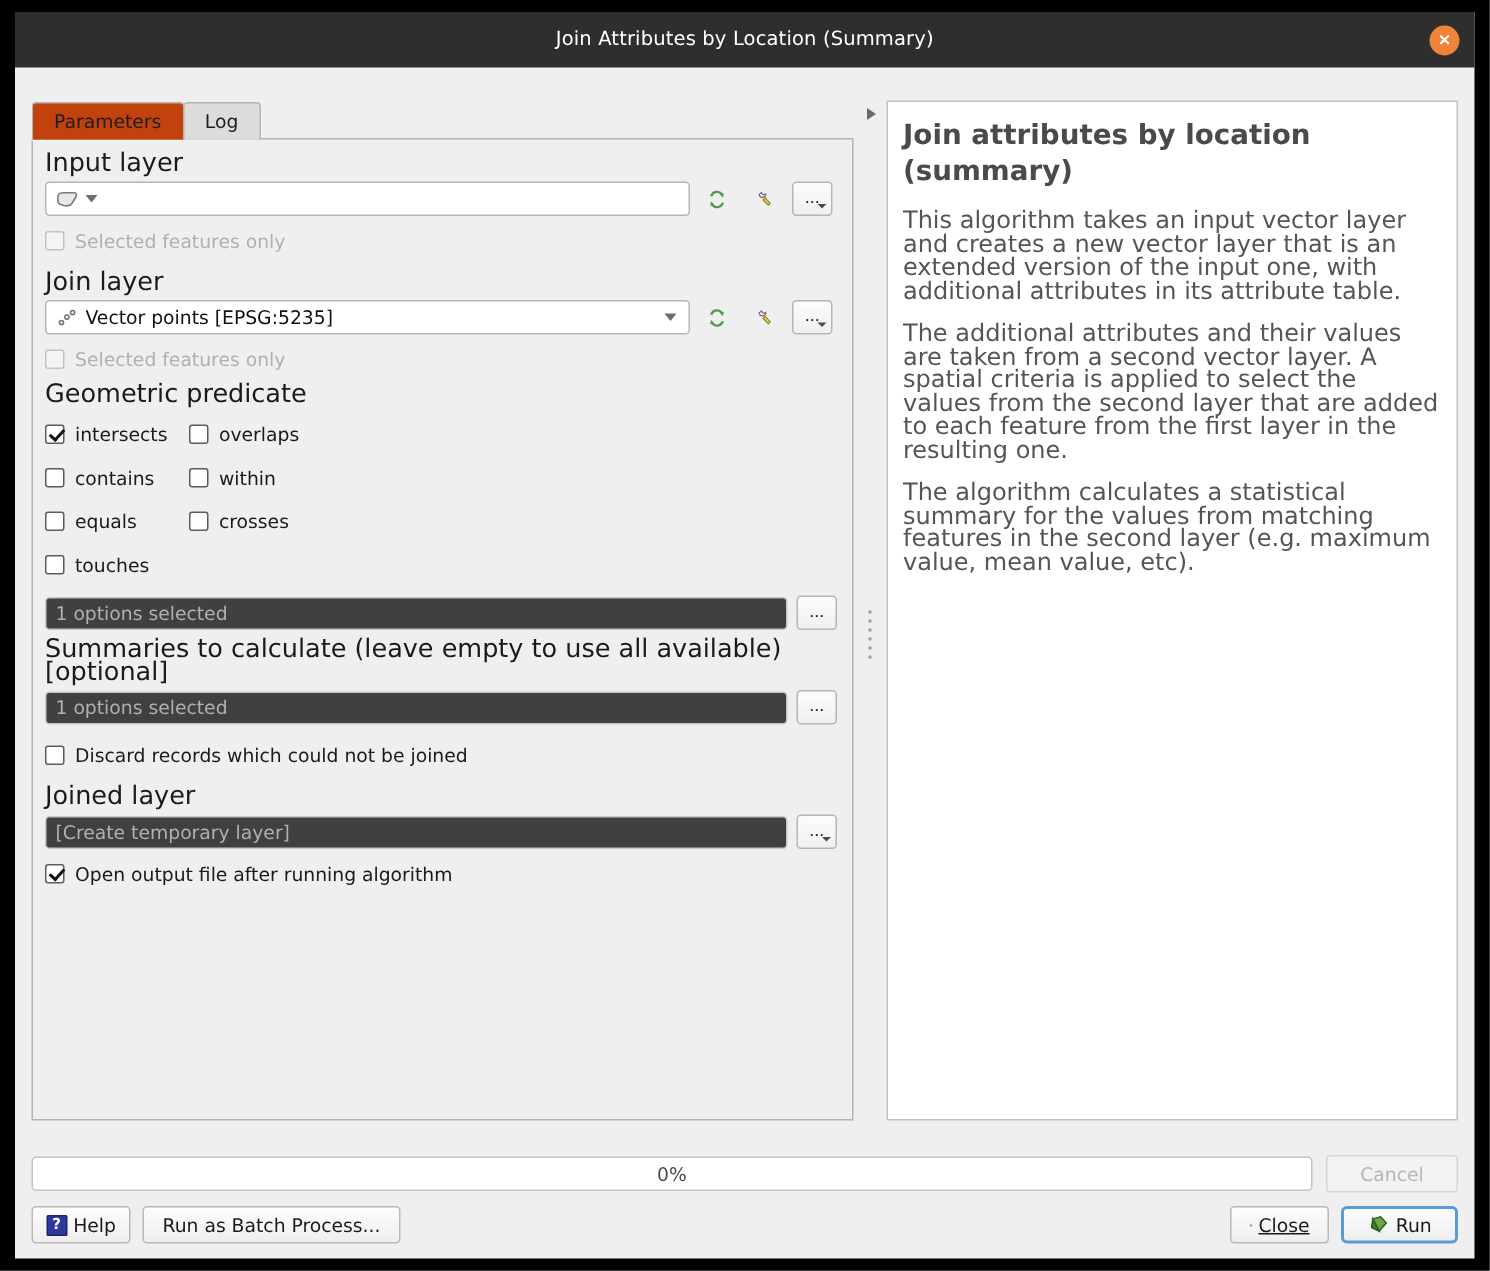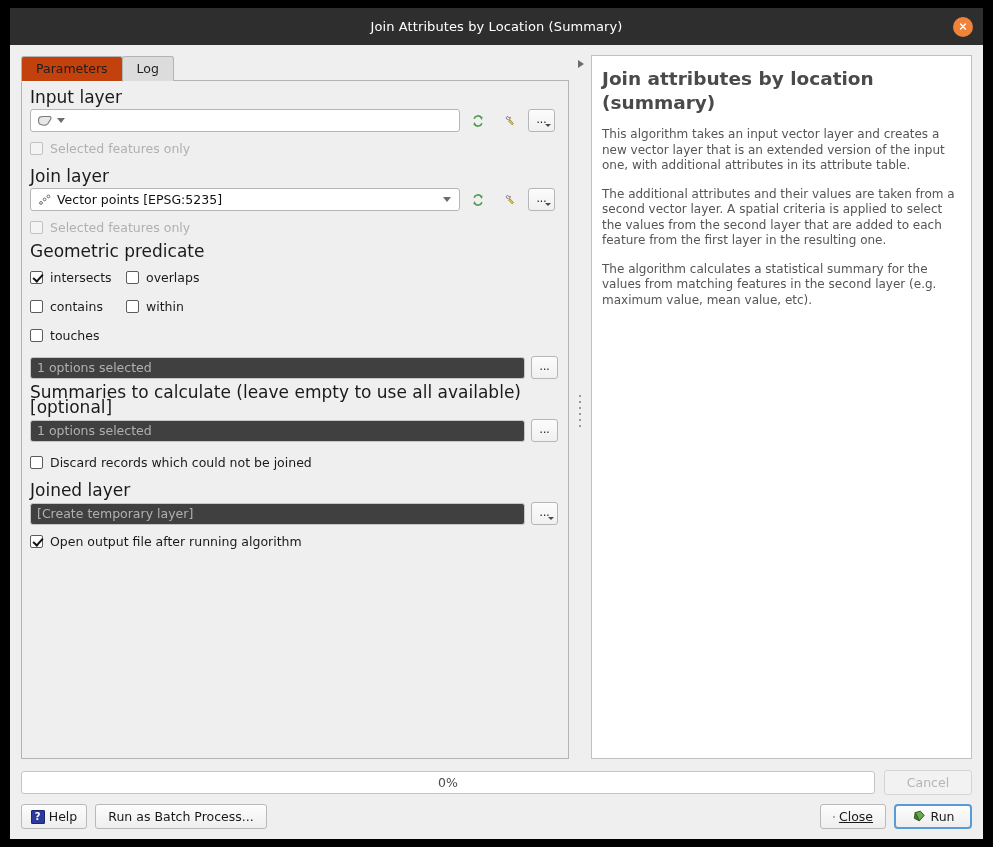--- a/index.html
+++ b/index.html
@@ -8,21 +8,21 @@
     width: 993px; height: 847px;
     background: #000000;
     font-family: "DejaVu Sans", sans-serif;
     overflow: hidden;
   }
   #window {
     position: absolute;
     left: 10px; top: 8px;
     width: 973px; height: 831px;
     background: #efefef;
-    display: flex; flex-direction: column;
+    display: flex; flex-direction: column; gap: 12px;
   }
   
   #titlebar {
     height: 37px;
     background: #2e2e2e;
     position: relative;
     display: flex; align-items: center; justify-content: center;
     flex: none;
   }
   #titlebar .title {
@@ -221,21 +221,21 @@
     overflow: hidden;
   }
   #help-title {
     font-size: 18.5px;
     font-weight: bold;
     color: #4a4a4a;
     line-height: 24px;
     margin: 0 0 12px 0;
   }
   .help-p {
-    font-size: 12px;
+    font-size: 16px;
     color: #555555;
     line-height: 15.5px;
     margin: 0 0 13px 0;
   }
   
   #footer {
     flex: none;
     padding: 11px 11px 10px 11px;
   }
   #progress-row { display: flex; align-items: center; gap: 9px; }
@@ -406,20 +406,30 @@
             </div>
           </div>
           <div class="pred-row">
             <div class="pred-col-1">
               <span class="chk"></span>
               <span class="chk-label">contains</span>
             </div>
             <div class="pred-col-2">
               <span class="chk"></span>
               <span class="chk-label">within</span>
+            </div>
+          </div>
+          <div class="pred-row">
+            <div class="pred-col-1">
+              <span class="chk"></span>
+              <span class="chk-label">equals</span>
+            </div>
+            <div class="pred-col-2">
+              <span class="chk"></span>
+              <span class="chk-label">crosses</span>
             </div>
           </div>
           <div class="pred-row">
             <div class="pred-col-1">
               <span class="chk"></span>
               <span class="chk-label">touches</span>
             </div>
           </div>
         </div>
 

